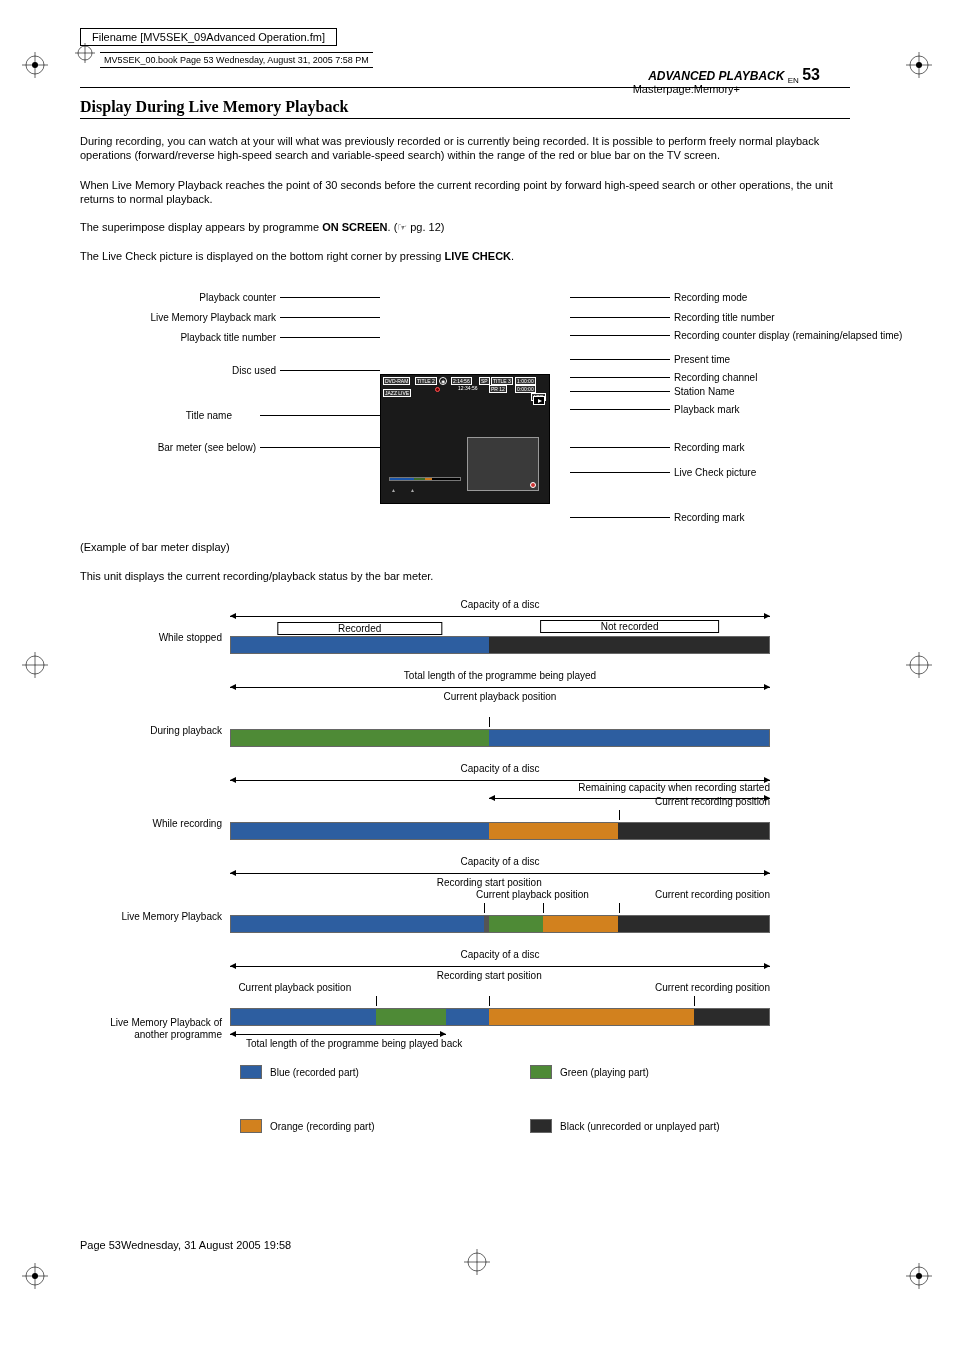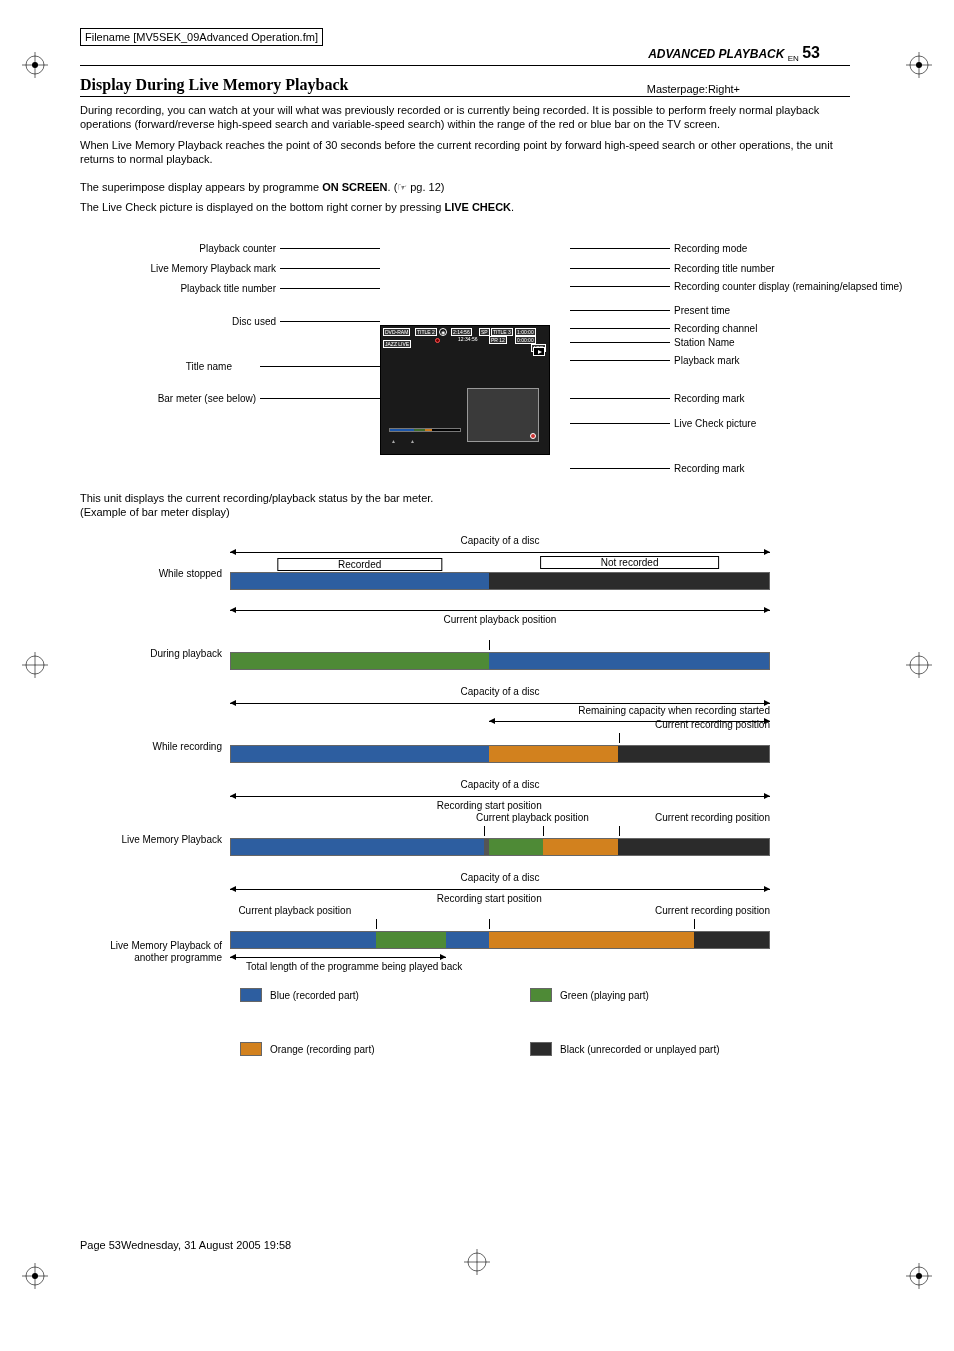--- a/index.html
+++ b/index.html
@@ -22,21 +22,21 @@
     .reg.bl { left: 20px; bottom: 60px; }
     .reg.br { right: 20px; bottom: 60px; }
     .content {
       position: absolute;
       left: 80px;
       top: 28px;
       width: 770px;
     }
     .filename-box {
       border: 1px solid #000;
-      padding: 2px 4px;
+      padding: 2px 11px;
       font-size: 11px;
       display: inline-block;
     }
     .book-meta {
       border-top: 0.5px solid #000;
       border-bottom: 0.5px solid #000;
       font-size: 9px;
       margin-top: 6px;
       padding: 2px 4px;
       display: inline-block;
@@ -72,21 +72,21 @@
     .header-rule .en { font-size: 8px; font-style: normal; font-weight: normal; vertical-align: sub; }
     .header-rule .pg { font-size: 16px; font-weight: bold; font-style: normal; }
     .section-title {
       font-size: 16px;
       font-weight: bold;
       margin-top: 10px;
       border-bottom: 1px solid #000;
       padding-bottom: 2px;
       font-family: "Times New Roman", Georgia, serif;
     }
-    .para { font-size: 11px; line-height: 1.3; margin-top: 6px; }
+    .para { font-size: 11px; line-height: 1.3; margin-top: 15px; }
     .para .bold { font-weight: bold; }
     .ref { font-family: sans-serif; }
     .diagram {
       margin-top: 18px;
       display: flex;
       justify-content: center;
       position: relative;
       height: 240px;
     }
     .screen {
@@ -208,22 +208,29 @@
       <circle cx="15" cy="15" r="3" fill="#000"></circle>
     </svg>
   </div>
 <div class="cross-reg" style="bottom:72px;"><svg width="30" height="30">
       <circle cx="15" cy="15" r="9" fill="none" stroke="#000" stroke-width="0.6"></circle>
       <path d="M15 2 v26 M2 15 h26" stroke="#000" stroke-width="0.6"></path>
     </svg></div>
 
 <div class="content">
   <div class="filename-box">Filename [MV5SEK_09Advanced Operation.fm]</div>
-
-  <div class="masterpage">Masterpage:Right+</div>
+  <div class="book-wrap">
+    <span class="reg-inline"><svg width="22" height="22">
+          <circle cx="11" cy="11" r="7" fill="none" stroke="#000" stroke-width="0.6"></circle>
+          <path d="M11 1 v20 M1 11 h20" stroke="#000" stroke-width="0.6"></path>
+        </svg></span>
+    <div class="book-meta">MV5SEK_00.book  Page 53  Wednesday, August 31, 2005  7:58 PM</div>
+  </div>
+
+  <div class="masterpage">Masterpage:Memory+</div>
 
   <div class="header-rule">
     <div class="sec-title">
       <span>ADVANCED PLAYBACK</span>
       <span class="en">EN</span>
       <span class="pg">53</span>
     </div>
   </div>
 
   <div class="section-title">Display During Live Memory Playback</div>
@@ -329,22 +336,22 @@
           <span class="txt">Live Check picture</span>
         </div>
         <div class="lrow" style="top: 230px;">
           <span class="line-r" style="width: 100px;"></span>
           <span class="txt">Recording mark</span>
         </div>
       </div>
   </div>
 
   <div class="meter-intro">
+    <div class="para" style="margin-top:0">(Example of bar meter display)</div>
     <div class="para">This unit displays the current recording/playback status by the bar meter.</div>
-    <div class="para" style="margin-top:0">(Example of bar meter display)</div>
   </div>
 
   <div class="meter-area" id="meter-area">
       <div class="meter-row">
         <div class="meter-label">While stopped</div>
         <div class="meter-stack">
           <div class="top-caption">Capacity of a disc</div>
           <div class="arrow-bar">
             <span class="aline" style="left: 0%; right: 0%;"></span>
             <span class="al" style="left: 0%;"></span>
@@ -357,20 +364,21 @@
           <div style="position: relative; height: 0px;"></div>
           <div class="bar">
             <div class="seg blue" style="left: 0%; width: 48%;"></div>
             <div class="seg black" style="left: 48%; width: 52%;"></div>
           </div>
         </div>
       </div>
       <div class="meter-row">
         <div class="meter-label">During playback</div>
         <div class="meter-stack">
+          <div class="top-caption">Total length of the programme being played</div>
           <div class="arrow-bar">
             <span class="aline" style="left: 0%; right: 0%;"></span>
             <span class="al" style="left: 0%;"></span>
             <span class="ar" style="left: calc(100% - 6px);"></span>
           </div>
           <div style="position: relative; height: 26px;">
             <div class="mini-label" style="left: 50%; transform: translateX(-50%); top: 0px;">Current playback position</div>
           </div>
           <div style="position: relative; height: 10px;">
             <span class="vtick" style="left: 48%;"></span>

